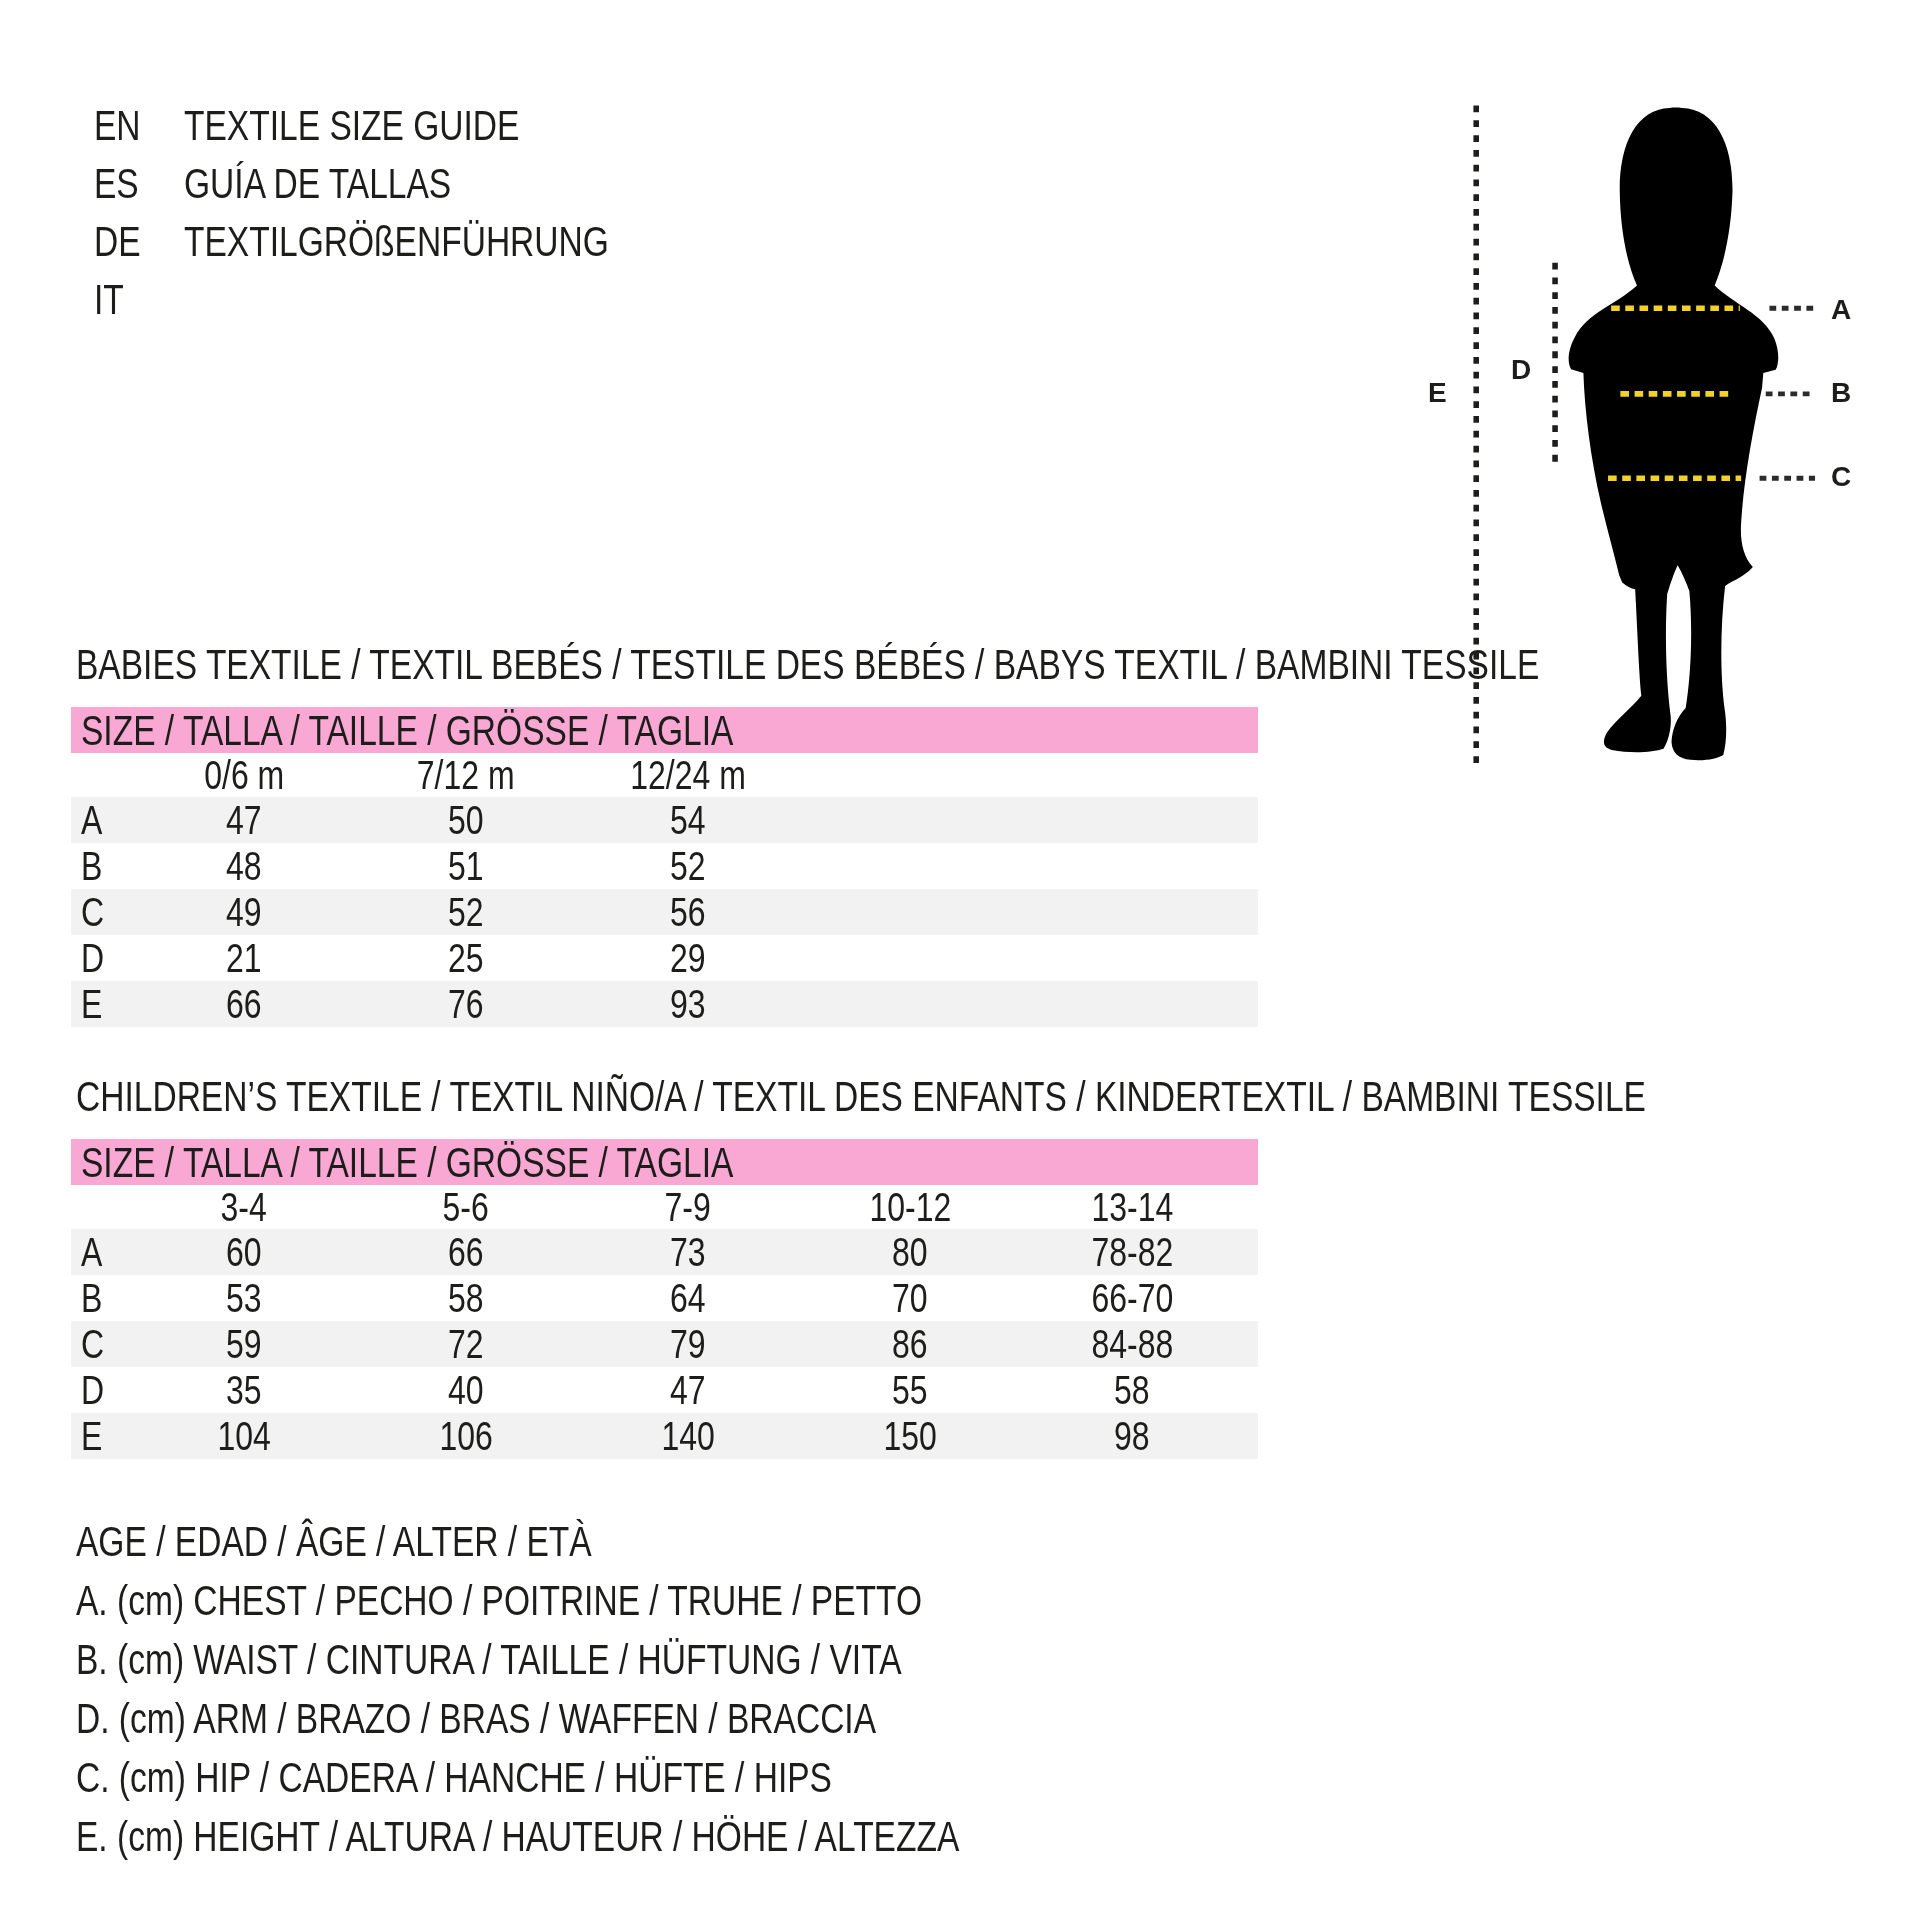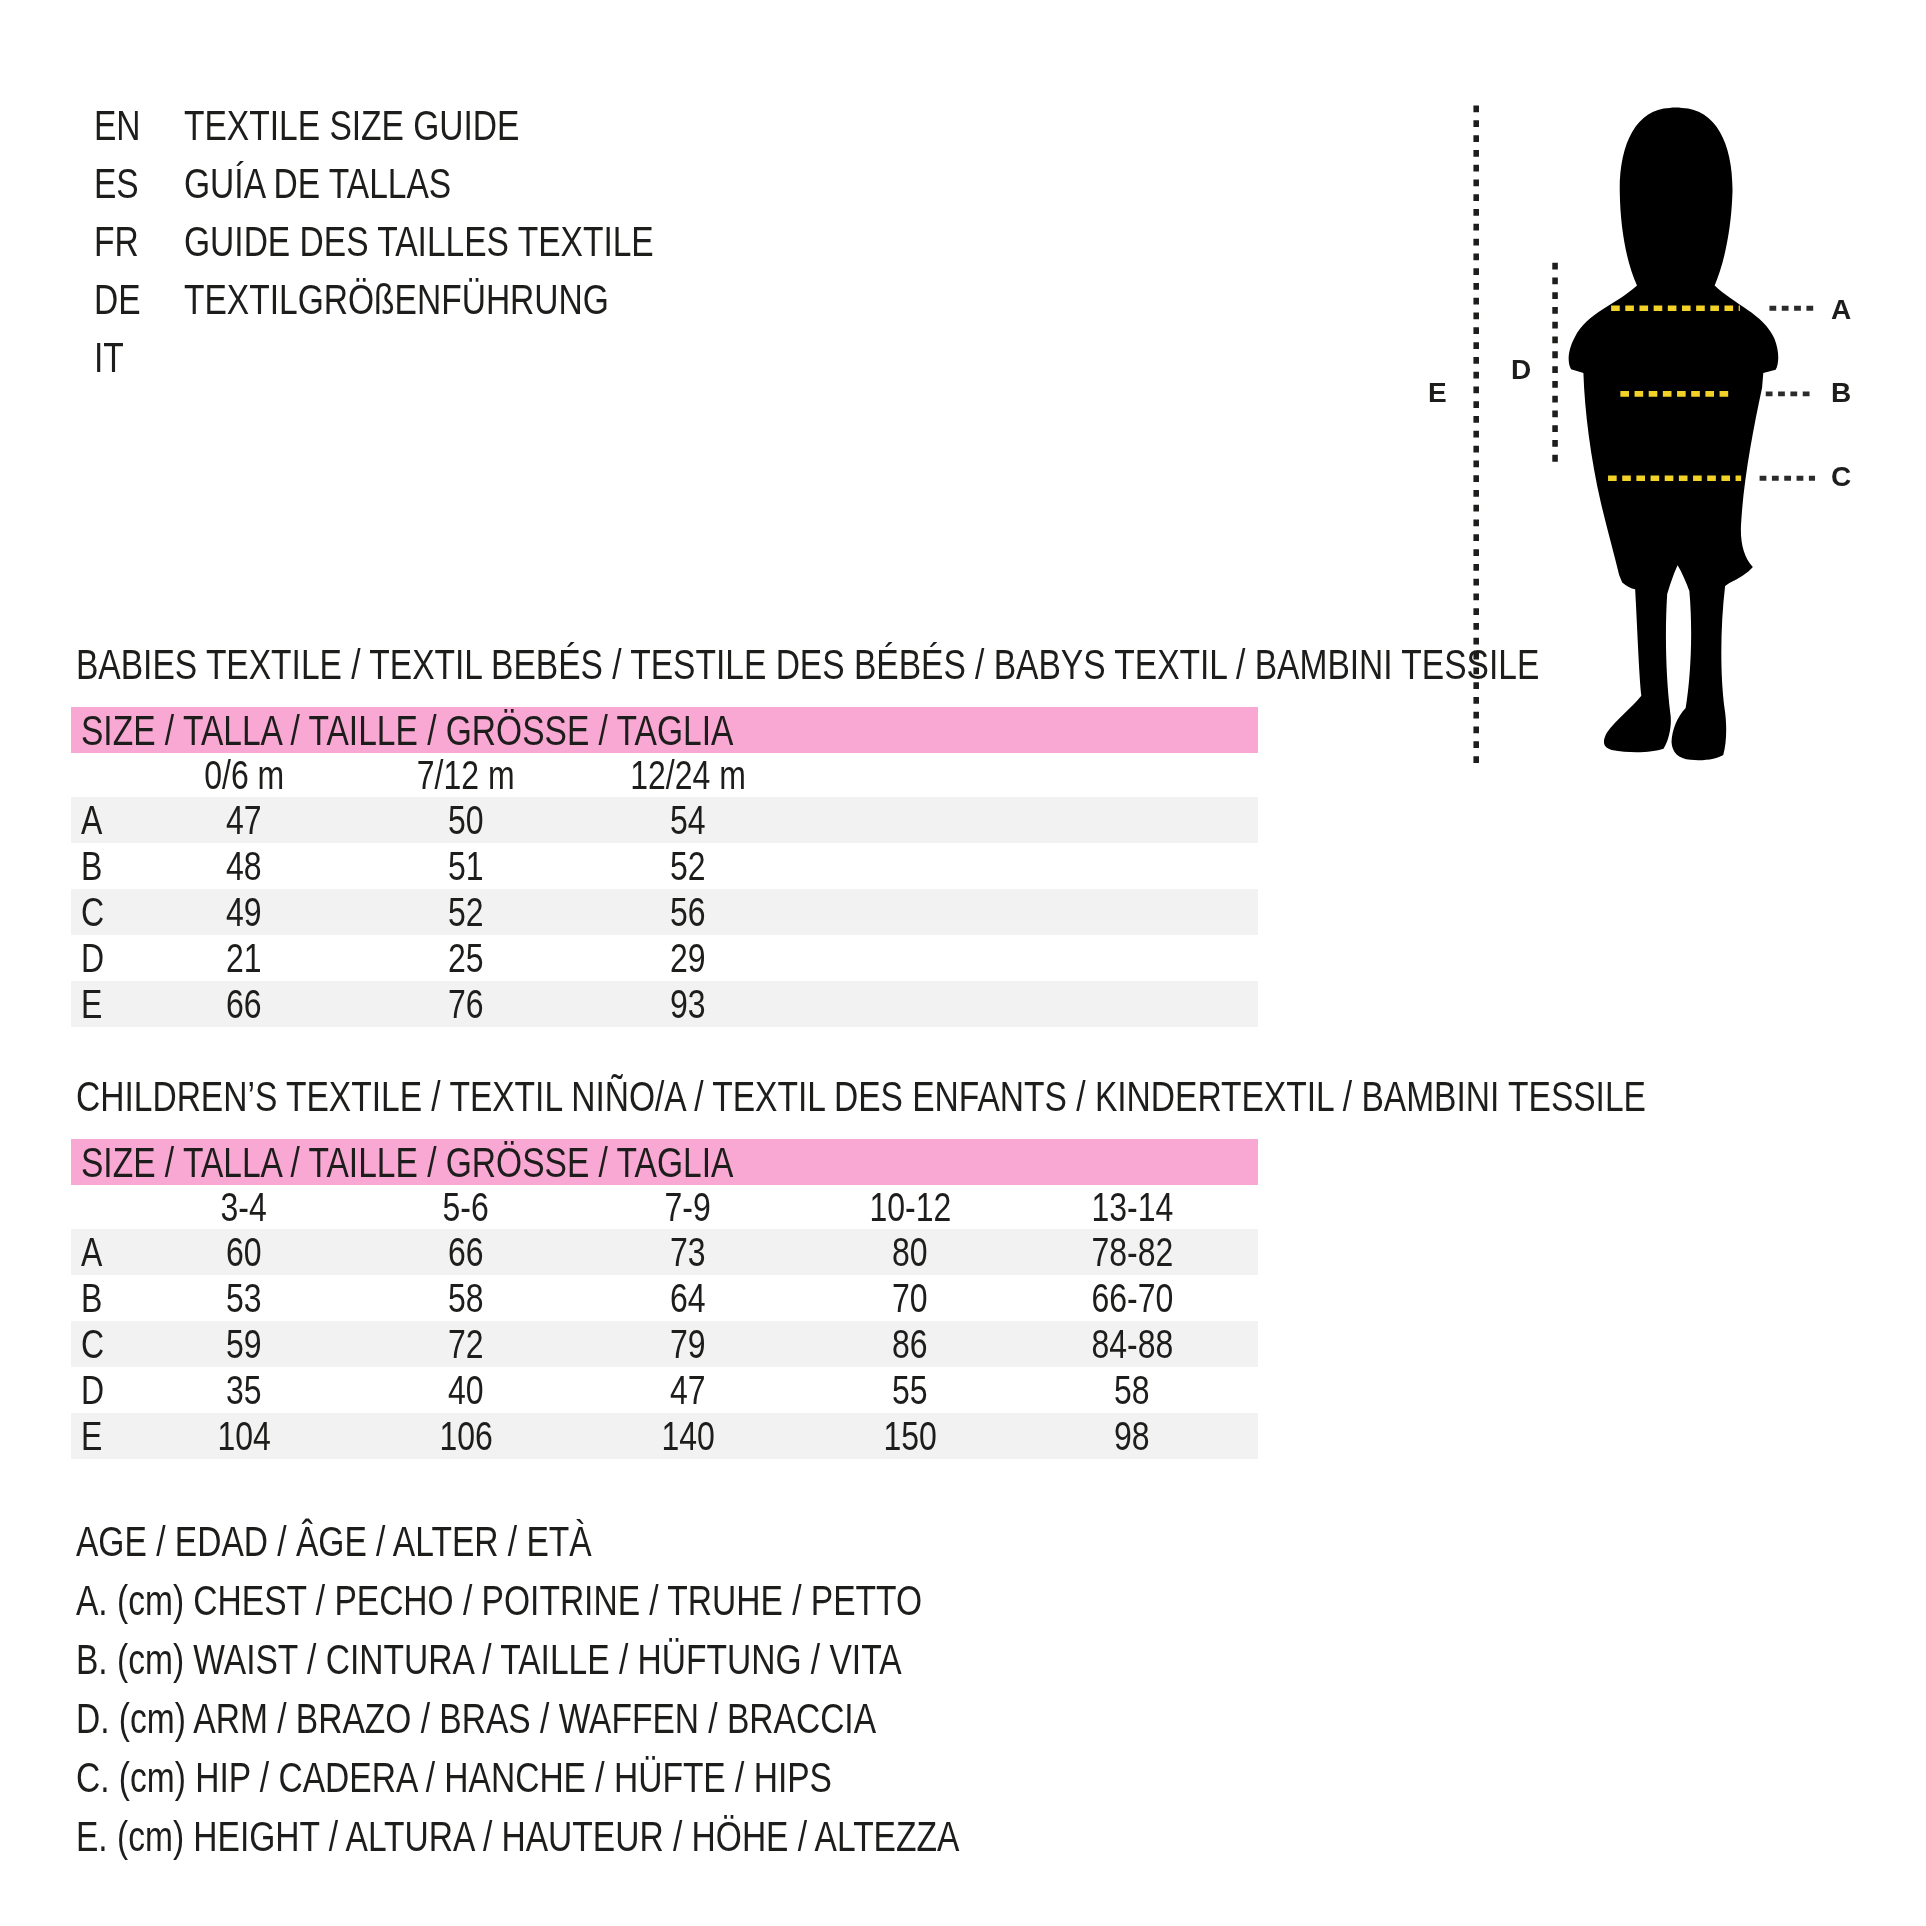--- a/index.html
+++ b/index.html
@@ -59,24 +59,20 @@
 <body>
 
 <div id="languages" class="abs">
   <div class="lang-row">
     <div class="lang-code"><span class="cond">EN</span></div>
     <div><span class="cond">TEXTILE SIZE GUIDE</span></div>
   </div>
   <div class="lang-row">
     <div class="lang-code"><span class="cond">ES</span></div>
     <div><span class="cond">GUÍA DE TALLAS</span></div>
-  </div>
-  <div class="lang-row">
-    <div class="lang-code"><span class="cond">FR</span></div>
-    <div><span class="cond">GUIDE DES TAILLES TEXTILE</span></div>
   </div>
   <div class="lang-row">
     <div class="lang-code"><span class="cond">DE</span></div>
     <div><span class="cond">TEXTILGRÖßENFÜHRUNG</span></div>
   </div>
   <div class="lang-row">
     <div class="lang-code"><span class="cond">IT</span></div>
   </div>
 </div>
 

